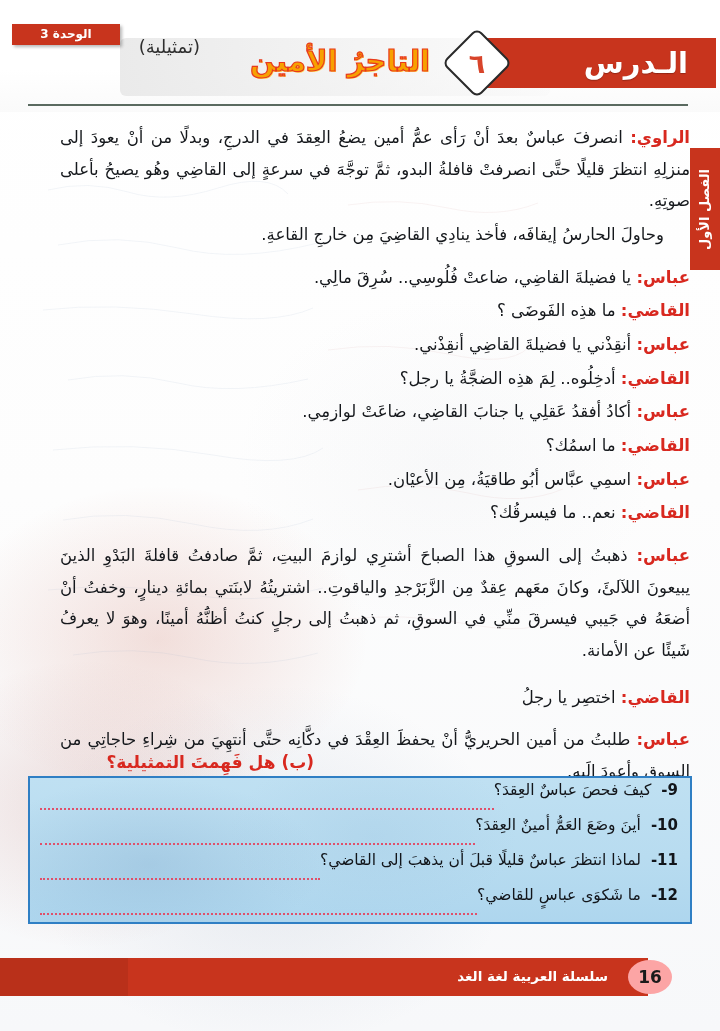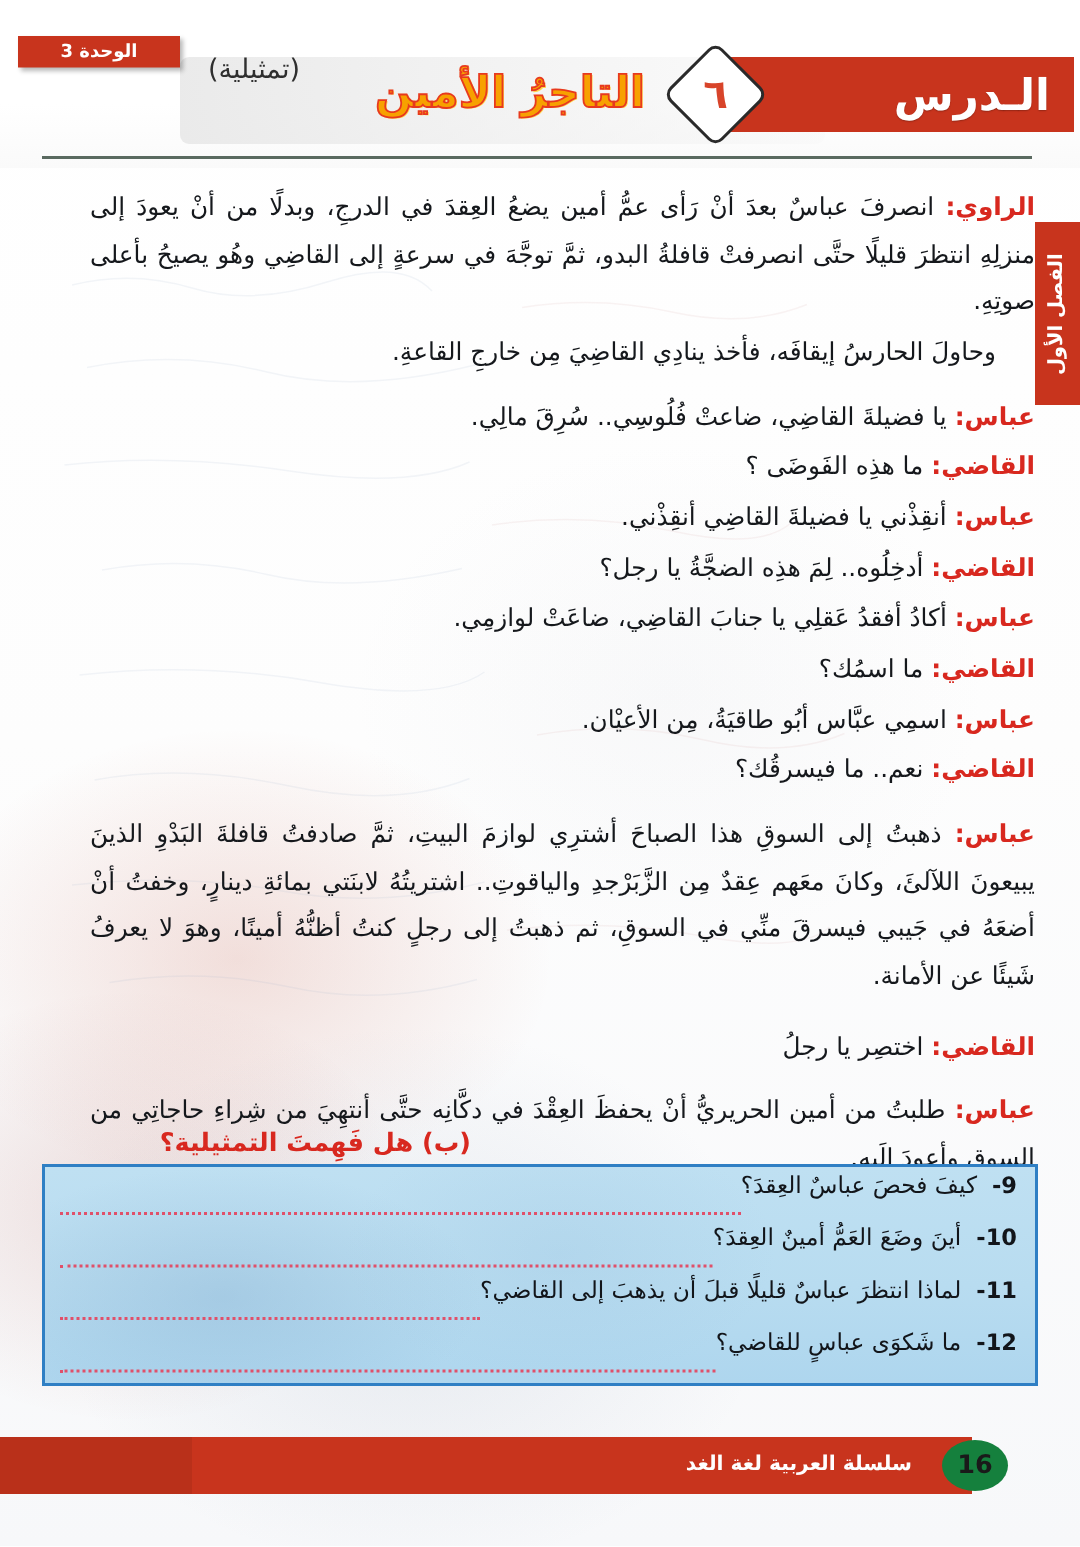--- a/index.html
+++ b/index.html
@@ -51,21 +51,21 @@
     border-radius: 6px;
   }
   .lesson-banner {
     position: absolute;
     right: 4px; top: 38px;
     width: 245px; height: 50px;
     background: #c8341d;
     display: flex;
     align-items: center;
     justify-content: flex-start;
-    padding-right: 16px;
+    padding-right: 28px;
     box-sizing: border-box;
   }
   .lesson-banner-text {
     color: #ffffff;
     font-size: 29px;
     font-weight: bold;
     letter-spacing: 2px;
     text-shadow: 0 1px 1px rgba(0,0,0,0.25);
     white-space: nowrap;
   }
@@ -256,21 +256,21 @@
     right: 112px; top: 968px;
     color: #ffffff;
     font-size: 13.5px;
     font-weight: bold;
     white-space: nowrap;
   }
   .page-oval {
     position: absolute;
     right: 48px; top: 960px;
     width: 44px; height: 34px;
-    background: #15803d;
+    background: #fca5a5;
     border-radius: 50%;
     display: flex;
     align-items: center;
     justify-content: center;
   }
   .page-number {
     color: #1a1a1a;
     font-size: 17px;
     font-weight: bold;
     direction: ltr;

